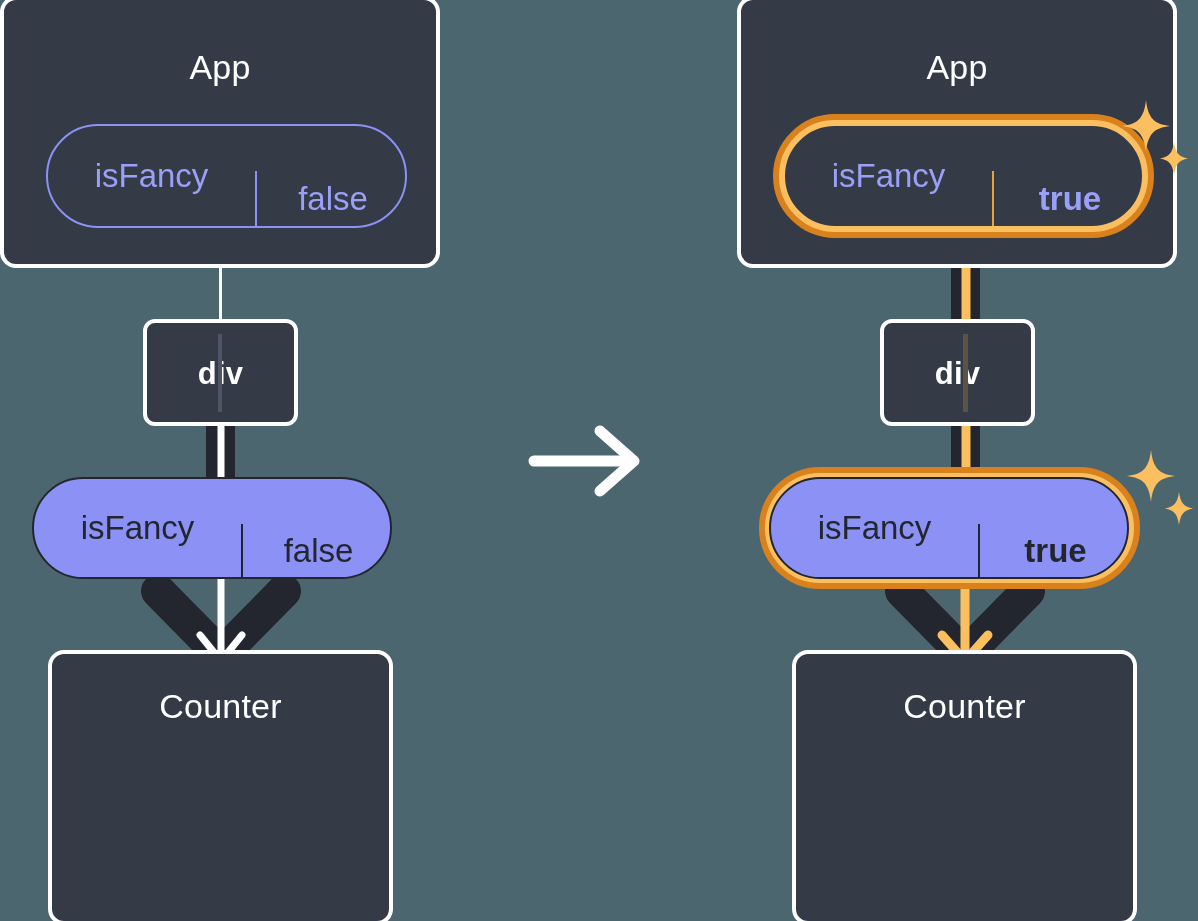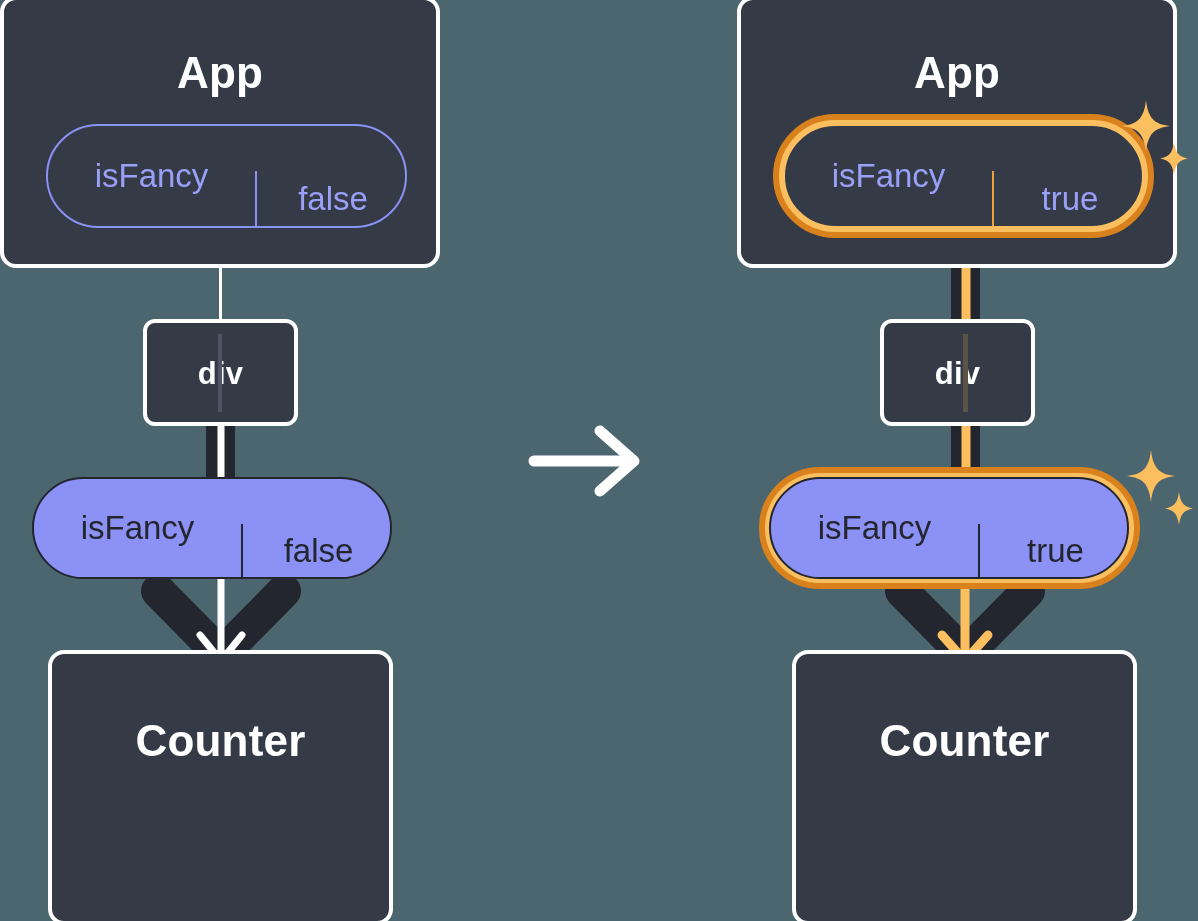--- a/index.html
+++ b/index.html
@@ -61,26 +61,26 @@
     height: 275px;
     border-radius: 16px;
   }
 
   .box-title {
     position: absolute;
     left: 0;
     right: 0;
     text-align: center;
     color: #ffffff;
-    font-size: 44px;
-    font-weight: 700;
+    font-size: 34px;
+    font-weight: 400;
     letter-spacing: 0.2px;
   }
   .box-app .box-title  { top: 48px; }
-  .box-counter .box-title { top: 62px; }
+  .box-counter .box-title { top: 33px; }
   .box-div .box-title {
     top: 50%;
     transform: translateY(-50%);
     font-size: 31px;
     font-weight: 700;
     line-height: 1;
   }
 
   
   .pill {
@@ -156,21 +156,21 @@
     z-index: 7;
     pointer-events: none;
   }
   .ring-outer {
     border: 11px solid #d9811d;
   }
   .ring-inner {
     border: 6px solid #fbbf60;
   }
 
-  .hl .cell.val { font-weight: 400; }
+  .hl .cell.val { font-weight: 700; }
   .pill-outline.hl .cell.val { border-left-color: #e8a33e; }
 
   
   .conn {
     position: absolute;
     z-index: 2;
   }
   
   .line-thin {
     width: 3px;

